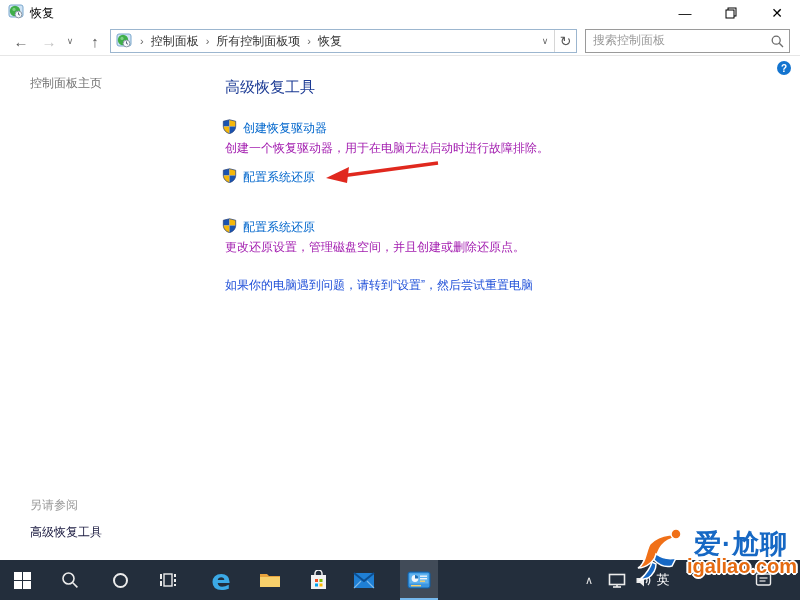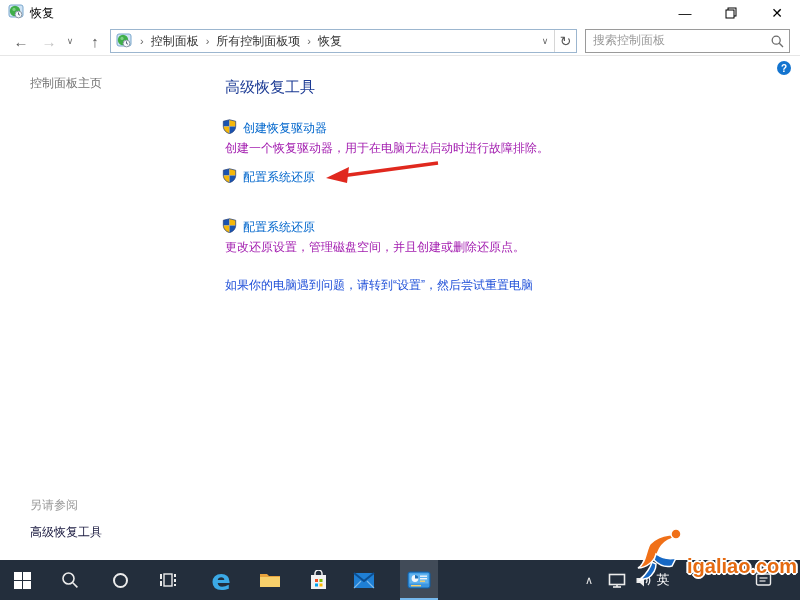--- a/index.html
+++ b/index.html
@@ -317,16 +317,17 @@
     <div class="tb-btn" style="left:792px; width:8px;"></div>
   </div>
 
   <div class="watermark">
     <svg width="62" height="60" viewBox="0 0 62 60">
       <path d="M18 20 C30 8 46 10 50 14 C40 12 30 18 26 28 C22 38 14 44 6 44 C14 40 14 26 18 20 Z" fill="#f07018" stroke="#fff" stroke-width="1.5"></path>
       <circle cx="44" cy="10" r="5" fill="#f07018" stroke="#fff" stroke-width="1.5"></circle>
       <path d="M24 30 C30 34 36 36 44 34 L40 42 C32 44 26 40 22 36 Z" fill="#1668c4" stroke="#fff" stroke-width="1.5"></path>
       <path d="M20 38 C18 46 12 52 8 56 L16 54 C22 50 24 44 24 40 Z" fill="#1668c4" stroke="#fff" stroke-width="1.5"></path>
     </svg>
+    <span class="wm-brand">爱·尬聊</span>
     <span class="wm-domain">igaliao.com</span>
   </div>
 
 </div>
 
 </body></html>

